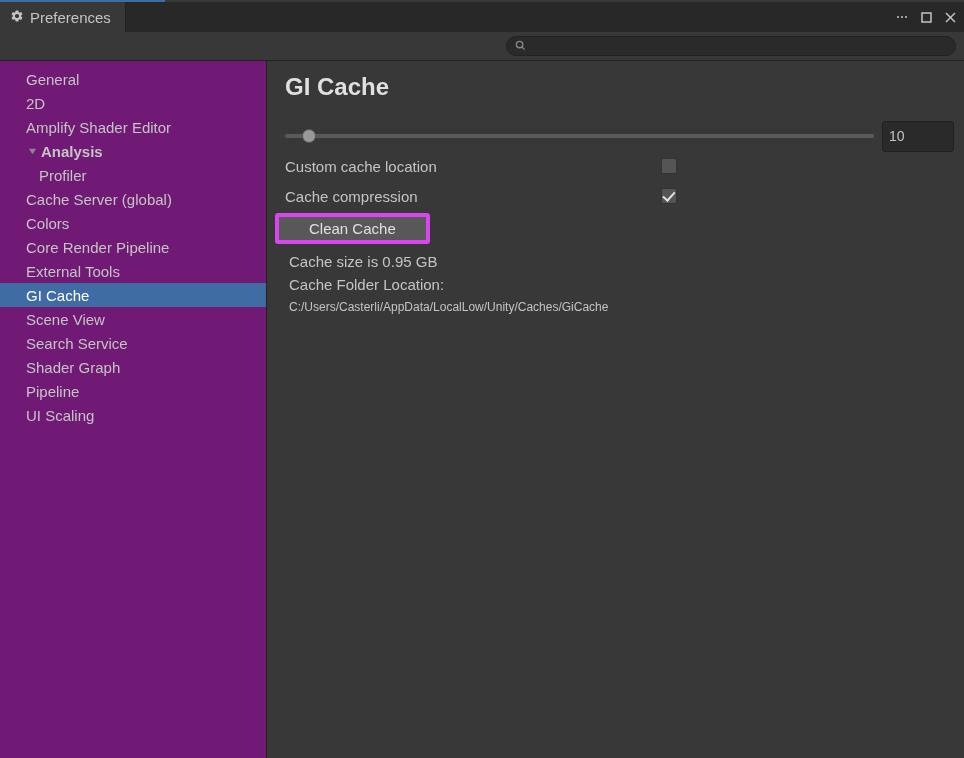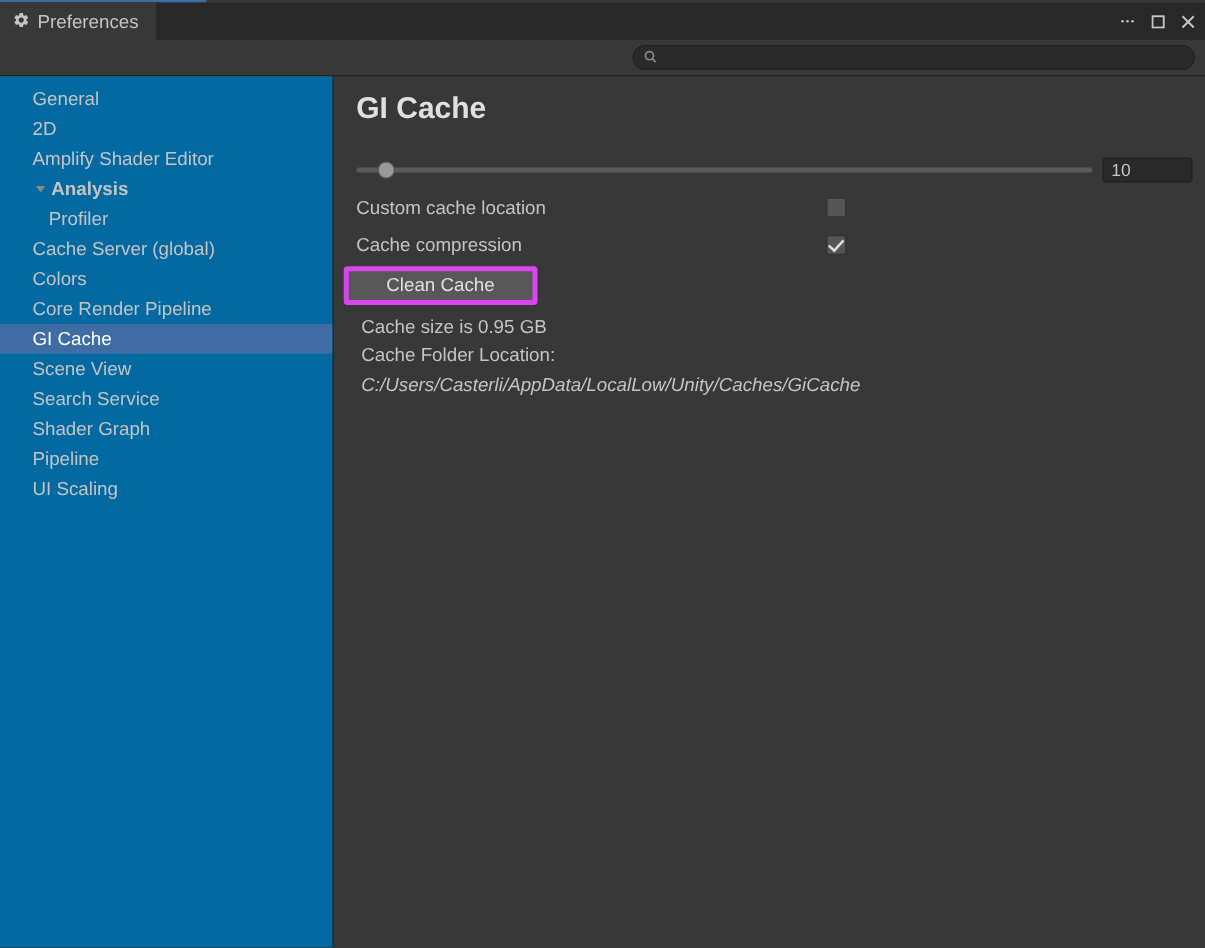--- a/index.html
+++ b/index.html
@@ -79,21 +79,21 @@
   color: #c4c4c4;
   font-size: 12px;
 }
 .content-area {
   display: flex;
   height: calc(758px - 30px - 28px - 2px);
   border-top: 1px solid #222;
 }
 .sidebar {
   width: 267px;
-  background: #0369a1;
+  background: #701a75;
   border-right: 1px solid #222;
   padding-top: 6px;
   overflow-y: auto;
   text-align: right;
 }
 .sidebar-item {
   height: 24px;
   display: flex;
   align-items: center;
   padding-left: 26px;
@@ -160,21 +160,21 @@
   top: 50%;
   transform: translate(-50%, -50%);
   width: 14px;
   height: 14px;
   background: #999;
   border-radius: 50%;
   border: 1px solid #555;
 }
 .number-field {
   width: 72px;
-  height: 20px;
+  height: 31px;
   background: #2a2a2a;
   border: 1px solid #202020;
   border-radius: 3px;
   color: #c4c4c4;
   padding: 0 6px;
   font-size: 14px;
 }
 .checkbox {
   width: 16px;
   height: 16px;
@@ -205,24 +205,23 @@
   margin-left: -10px;
   margin-top: 2px;
   margin-bottom: 6px;
 }
 .info-line {
   font-size: 15px;
   color: #c4c4c4;
   padding: 3px 0 3px 4px;
 }
 .path-line {
-  font-size: 15px;
+  font-size: 12px;
   color: #c4c4c4;
   padding: 4px 0 3px 4px;
-  font-style: italic;
 }
 </style>
 </head>
 <body>
 
 <div class="window-top-highlight"></div>
 
 <div class="tab-bar">
   <div class="tab">
     <span>
@@ -290,20 +289,23 @@
       </div>
     <div class="sidebar-item">
         <span>Cache Server (global)</span>
       </div>
     <div class="sidebar-item">
         <span>Colors</span>
       </div>
     <div class="sidebar-item">
         <span>Core Render Pipeline</span>
       </div>
+    <div class="sidebar-item">
+        <span>External Tools</span>
+      </div>
     <div class="sidebar-item selected">
         <span>GI Cache</span>
       </div>
     <div class="sidebar-item">
         <span>Scene View</span>
       </div>
     <div class="sidebar-item">
         <span>Search Service</span>
       </div>
     <div class="sidebar-item">

